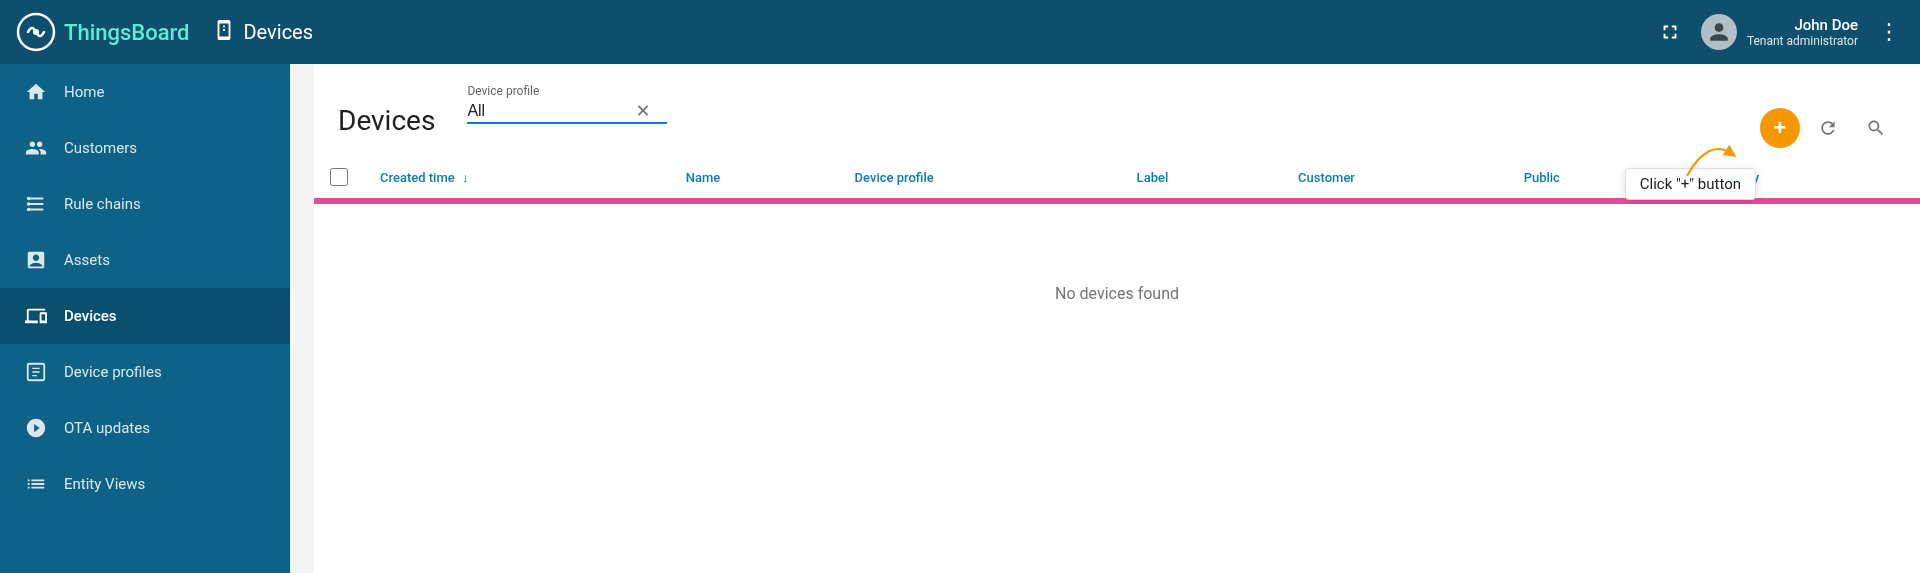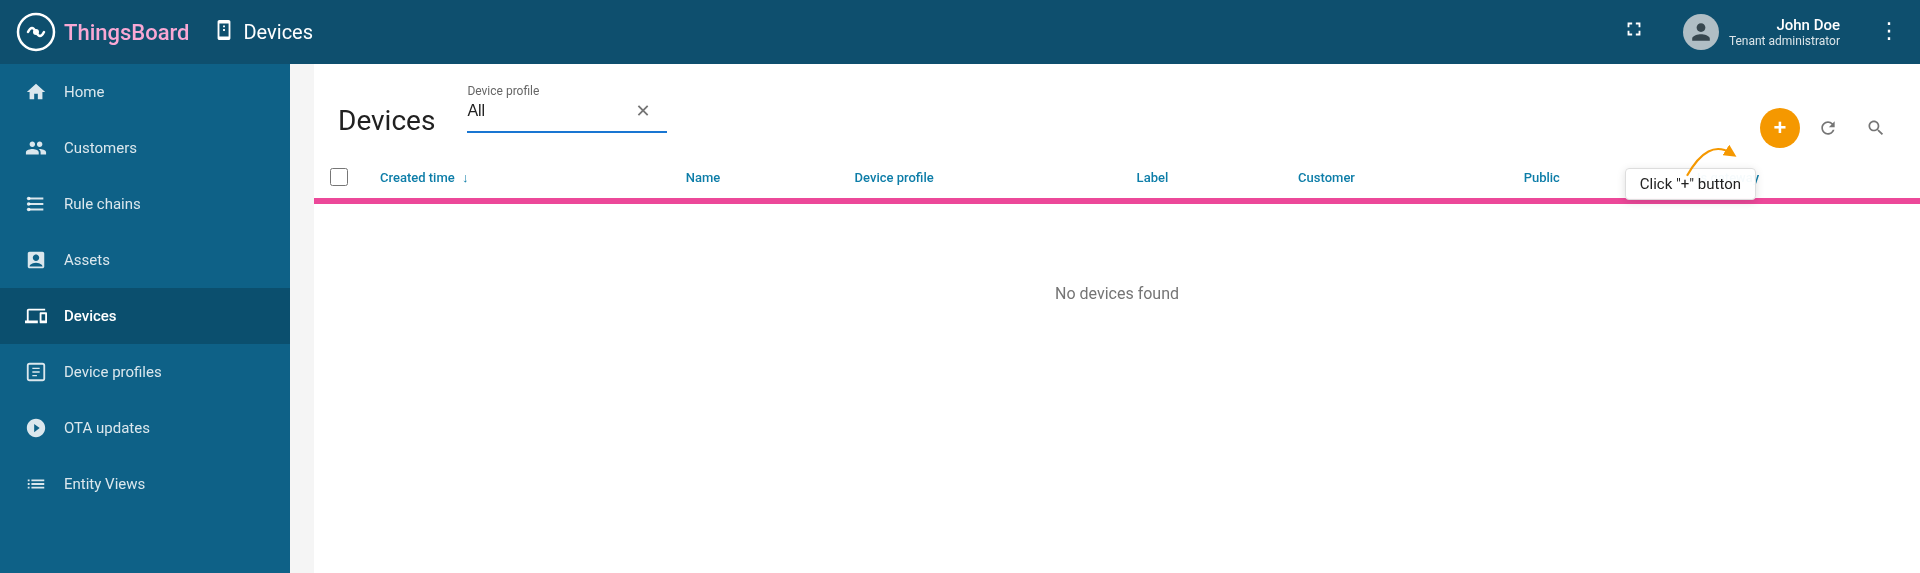--- a/index.html
+++ b/index.html
@@ -12,39 +12,39 @@
       display: flex;
       align-items: center;
       padding: 0 16px;
       flex-shrink: 0;
       position: relative;
     }
     .topbar-logo {
       display: flex;
       align-items: center;
       gap: 8px;
-      color: #f9a8d4;
+      color: #5eead4;
       font-size: 22px;
       font-weight: 500;
       text-decoration: none;
     }
     .topbar-logo svg { width: 40px; height: 40px; }
     .topbar-page-title {
       display: flex;
       align-items: center;
       gap: 8px;
       color: white;
       font-size: 20px;
       margin-left: 24px;
     }
     .topbar-right {
       margin-left: auto;
       display: flex;
-      align-items: flex-start;
-      gap: 34px;
+      align-items: center;
+      gap: 16px;
       color: white;
     }
     .topbar-user {
       display: flex;
       align-items: center;
       gap: 10px;
     }
     .topbar-avatar {
       width: 36px; height: 36px;
       border-radius: 50%;
@@ -138,21 +138,21 @@
       min-width: 200px;
     }
     .filter-label {
       font-size: 12px;
       color: #666;
     }
     .filter-input-row {
       display: flex;
       align-items: center;
       border-bottom: 2px solid #1976d2;
-      padding-bottom: 9px;
+      padding-bottom: 0;
       gap: 8px;
     }
     .filter-input {
       border: none;
       outline: none;
       font-size: 16px;
       color: #212121;
       background: transparent;
       width: 160px;
     }

